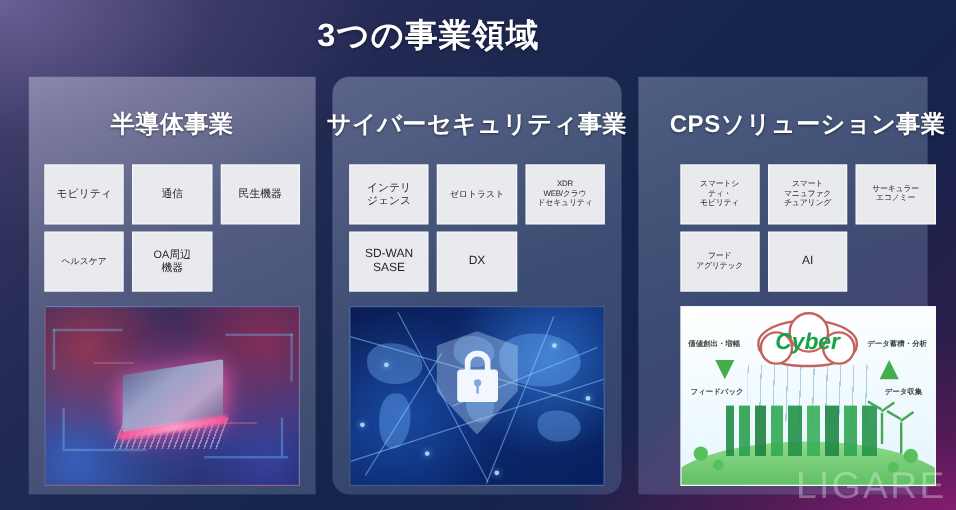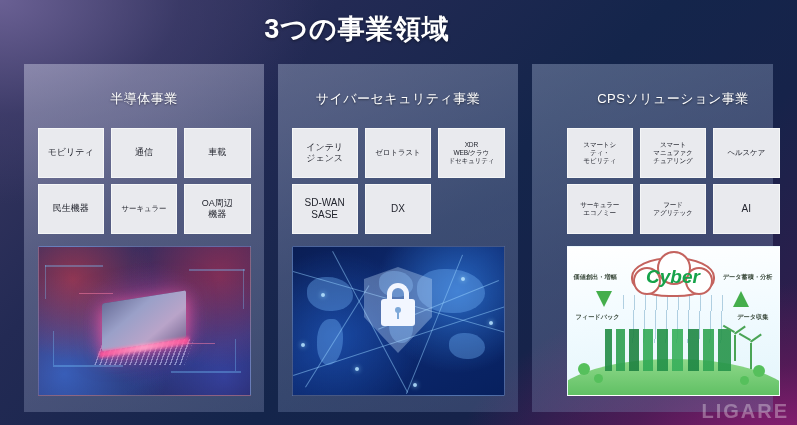--- a/index.html
+++ b/index.html
@@ -43,30 +43,31 @@
     width: 241px;
     height: 348px;
     background: linear-gradient(160deg, rgba(190,190,215,0.52) 0%, rgba(150,158,190,0.42) 45%, rgba(120,132,170,0.38) 100%);
     display: flex;
     flex-direction: column;
     align-items: center;
     padding: 0;
   }
   .panel-2 {
     background: linear-gradient(160deg, rgba(160,172,200,0.45) 0%, rgba(120,136,175,0.40) 50%, rgba(100,118,160,0.36) 100%);
+    border-radius: 14px;
   }
   .panel-3 {
     background: linear-gradient(160deg, rgba(150,165,196,0.44) 0%, rgba(118,134,172,0.40) 50%, rgba(112,120,165,0.36) 100%);
     padding-left: 41px;
   }
 
   .panel-title {
     color: #ffffff;
-    font-size: 13px;
-    font-weight: normal;
+    font-size: 20px;
+    font-weight: bold;
     letter-spacing: 0.5px;
     text-shadow: 0 1px 2px rgba(0,0,0,0.5);
     margin-top: 26px;
     white-space: nowrap;
   }
 
   
   .tiles {
     margin-top: 20px;
     width: 213px;
@@ -311,45 +312,44 @@
     font-style: italic;
     text-shadow: 0 1px 2px rgba(255,255,255,0.8);
     z-index: 4;
     white-space: nowrap;
   }
 
   
   .watermark {
     position: absolute;
     right: 8px; bottom: 2px;
-    font-size: 20px;
-    font-weight: bold;
+    font-size: 31px;
+    font-weight: normal;
     letter-spacing: 2px;
     color: rgba(255,255,255,0.32);
     pointer-events: none;
     white-space: nowrap;
   }
 </style>
 </head>
 <body>
 
 <div class="title-bar">
   <div class="title-text">3つの事業領域</div>
 </div>
 
 <div class="panels">
 
   <div class="panel panel-1">
     <div class="panel-title">半導体事業</div>
     <div class="tiles">
       <div class="tile">モビリティ</div>
       <div class="tile">通信</div>
-      <div class="tile">車載</div>
       <div class="tile">民生機器</div>
-      <div class="tile sm">サーキュラー</div>
+      <div class="tile sm">ヘルスケア</div>
       <div class="tile">OA周辺
 機器</div>
     </div>
     <div class="panel-img img-semi">
       <div class="circuit-line" style="left:6px;  top:18px;  width:58px; height:1.5px;"></div>
       <div class="circuit-line" style="left:6px;  top:18px;  width:1.5px; height:34px;"></div>
       <div class="circuit-line" style="left:150px;top:22px;  width:56px; height:1.5px;"></div>
       <div class="circuit-line" style="left:204px;top:22px;  width:1.5px; height:40px;"></div>
       <div class="circuit-line" style="left:14px; top:118px; width:70px; height:1.5px;"></div>
       <div class="circuit-line" style="left:14px; top:84px;  width:1.5px; height:34px;"></div>
@@ -403,21 +403,20 @@
 
   <div class="panel panel-3">
     <div class="panel-title">CPSソリューション事業</div>
     <div class="tiles">
       <div class="tile xs">スマートシ
 ティ・
 モビリティ</div>
       <div class="tile xs">スマート
 マニュファク
 チュアリング</div>
-      <div class="tile sm">ヘルスケア</div>
       <div class="tile xs">サーキュラー
 エコノミー</div>
       <div class="tile xs">フード
 アグリテック</div>
       <div class="tile lat">AI</div>
     </div>
     <div class="panel-img img-cps">
       <div class="rays"></div>
 
       <div class="cloud">

